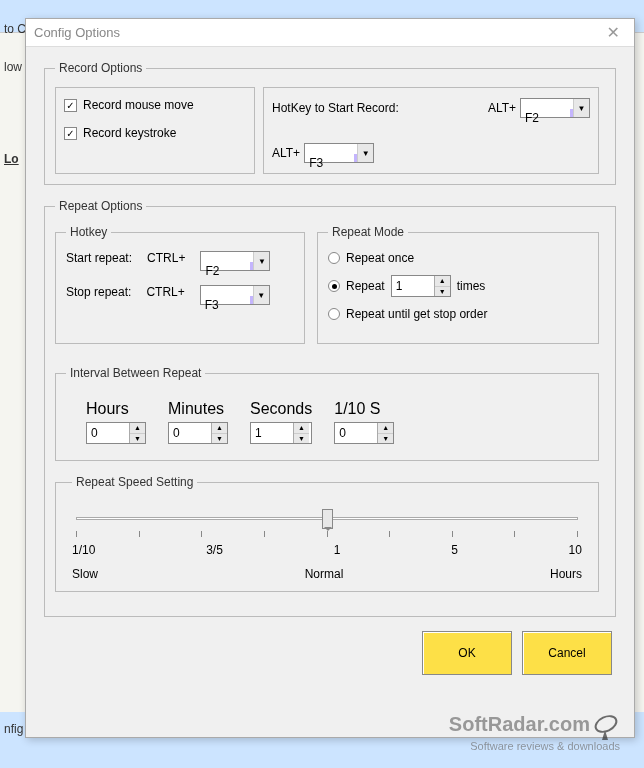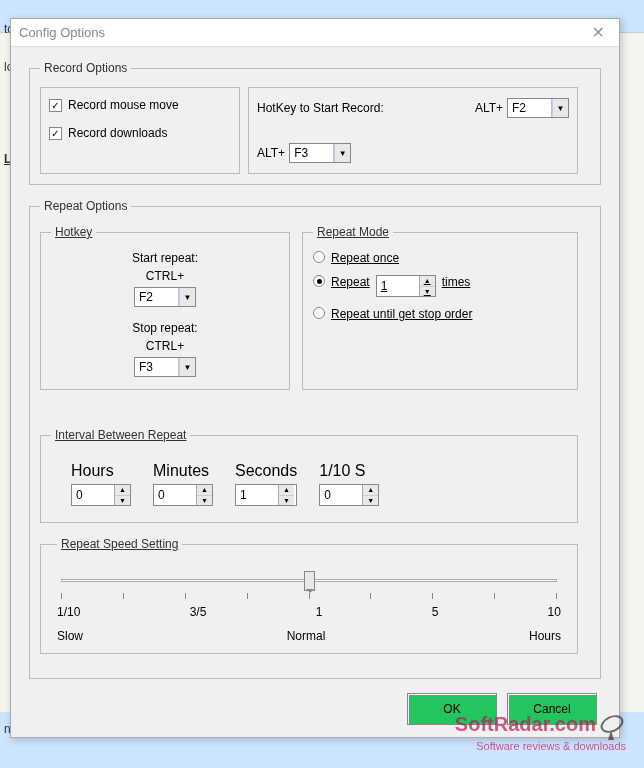--- a/index.html
+++ b/index.html
@@ -31,21 +31,21 @@
 .behind-label {
   position: absolute;
   left: 0;
   color: #333;
   font-size: 12px;
   padding: 2px 4px;
 }
 .window {
   position: absolute;
   top: 18px;
-  left: 10px;
+  left: 25px;
   width: 610px;
   height: 720px;
   background: #f0f0f0;
   border: 1px solid #aaa;
   box-shadow: 2px 2px 8px rgba(0,0,0,0.2);
 }
 .titlebar {
   height: 28px;
   background: #fff;
   border-bottom: 1px solid #ddd;
@@ -63,21 +63,21 @@
   font-size: 16px;
   cursor: pointer;
   padding: 0 6px;
 }
 .content {
   padding: 14px 18px;
 }
 fieldset {
   border: 1px solid #bbb;
   margin-bottom: 14px;
-  padding: 12px 22px 10px 10px;
+  padding: 12px 16px 10px 10px;
   position: relative;
 }
 legend {
   padding: 0 4px;
   color: #333;
   font-size: 12px;
   background: #f0f0f0;
 }
 .record-row {
   display: flex;
@@ -102,46 +102,47 @@
 }
 .hotkey-line { display:flex; align-items:center; gap:4px; }
 .hotkey-line .lbl { flex: 1; }
 .combo {
   display: inline-flex;
   border: 1px solid #888;
   background: #fff;
   height: 20px;
 }
 .combo .val {
-  width: 44px;
+  width: 52px;
   padding: 2px 4px;
-  border-right: 1px solid #c4b5fd;
+  border-right: 3px solid #c4b5fd;
+  margin-top: 10px;
 }
 .combo .arrow {
   width: 16px;
   background: #e8e8e8;
   border-left: 1px solid #ccc;
   display:flex; align-items:center; justify-content:center;
   font-size: 8px;
 }
 .repeat-top { display:flex; gap:12px; }
 .repeat-hotkey {
   flex: 0 0 250px;
 }
 .repeat-mode {
   flex: 1;
 }
 .inner-fieldset {
   border: 1px solid #bbb;
   padding: 12px 10px;
 }
-.inner-fieldset legend { font-size: 12px; text-decoration: underline; }
-.hk-line { display:flex; align-items:center; gap:4px; margin-bottom:14px;flex-direction:column;}
+.inner-fieldset legend { font-size: 12px; }
+.hk-line { display:flex; gap:15px; margin-bottom:14px;}
 .hk-line:last-child{margin-bottom:0;}
-.radio-row { display:flex; gap:6px; margin-bottom:10px;text-decoration:underline;}
+.radio-row { display:flex; align-items:center; gap:6px; margin-bottom:10px;}
 .radio {
   width:12px; height:12px; border:1px solid #888; border-radius:50%;
   background:#fff; display:inline-flex; align-items:center; justify-content:center;
 }
 .radio.sel::after{content:""; width:5px;height:5px;background:#000;border-radius:50%;}
 .spinner {
   display:inline-flex;
   border:1px solid #888;
   background:#fff;
   height:22px;
@@ -183,28 +184,28 @@
 }
 .ticks {
   display:flex; justify-content:space-between;
   margin: 0 4px; height:8px;
 }
 .ticks span{ width:1px; height:6px; background:#888;}
 .tick-labels{ display:flex; justify-content:space-between; margin:4px 0 10px 0; font-size:12px;}
 .speed-labels{display:flex; justify-content:space-between; font-size:12px;}
 .btn-row{ display:flex; justify-content:flex-end; gap:10px; padding:0 4px;}
 .btn{
-  border:1px solid #888; background:#22c55e;
-  padding:8px 0; width:90px; text-align:center;
+  border:1px solid #888; background:#fde047;
+  padding:14px 0; width:90px; text-align:center;
   box-shadow: 1px 1px 0 #fff inset;
   cursor:pointer;
 }
 .watermark{
-  position:absolute; bottom:16px; right:18px;
-  text-align:right; pointer-events:none; color:#be185d;
+  position:absolute; bottom:16px; right:24px;
+  text-align:right; pointer-events:none; color:#737373;
 }
 .watermark .big{font-size:20px; font-weight:600; opacity:0.7;}
 .watermark .small{font-size:11px; opacity:0.7;}
 .dish-icon{
   display:inline-block; width:28px;height:28px; vertical-align:middle;
   position:relative; margin-left:2px;
 }
 .dish-icon::before{
   content:""; position:absolute; width:20px;height:12px;
   border:2px solid #333; border-radius:50%;
@@ -241,21 +242,21 @@
     <fieldset>
       <legend>Record Options</legend>
       <div class="record-row">
         <div class="record-col left">
           <div class="chk-row">
             <span class="chk">✓</span>
             <span>Record mouse move</span>
           </div>
           <div class="chk-row">
             <span class="chk">✓</span>
-            <span>Record downloads</span>
+            <span>Record keystroke</span>
           </div>
         </div>
         <div class="record-col right">
           <div class="hotkey-line">
             <span class="lbl">HotKey to Start Record:</span>
             <span>ALT+</span>
             <span class="combo">
               <span class="val">F2</span>
               <span class="arrow">▼</span>
             </span>
@@ -313,21 +314,21 @@
             </span>
             <span>times</span>
           </div>
           <div class="radio-row">
             <span class="radio"></span>
             <span>Repeat until get stop order</span>
           </div>
         </fieldset>
       </div>
 
-      <fieldset class="inner-fieldset" style="margin-top:24px;">
+      <fieldset class="inner-fieldset" style="margin-top:8px;">
         <legend>Interval Between Repeat</legend>
         <div class="interval-row">
           <div class="interval-col">
             <span class="ilbl">Hours</span>
             <span class="spinner">
               <span class="sval">0</span>
               <span class="sarrows">
                   <div>▲</div>
                   <div>▼</div>
                 </span>

